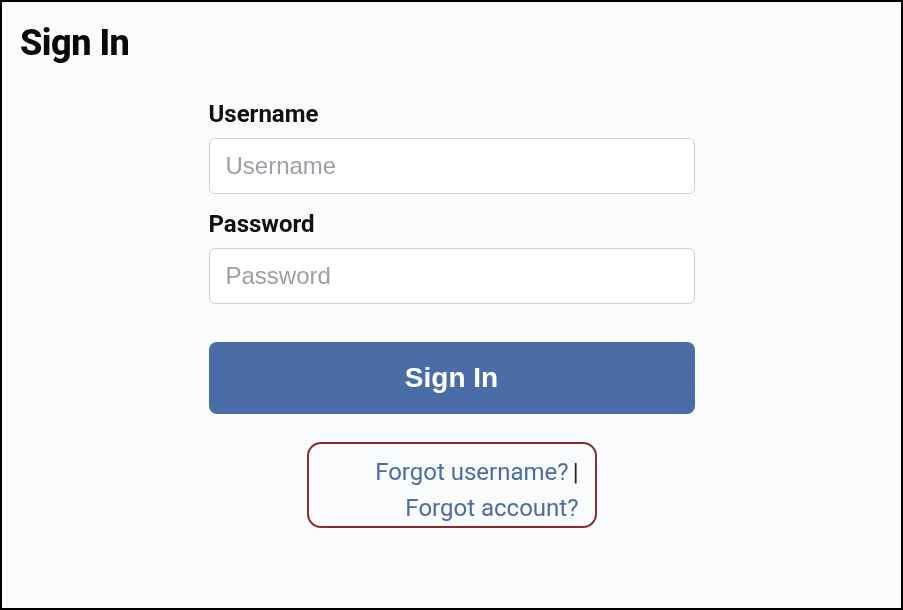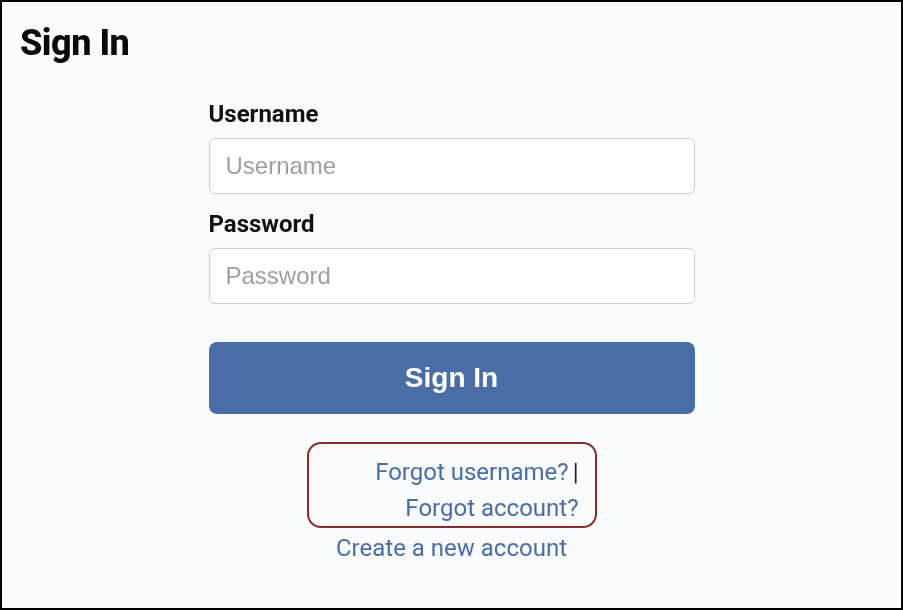--- a/index.html
+++ b/index.html
@@ -117,17 +117,14 @@
 
   <div class="links-highlight">
     <div class="link-row">
       <a class="aux-link">Forgot username?</a><span class="separator">|</span>
     </div>
     <div class="link-row">
       <a class="aux-link">Forgot account?</a>
     </div>
   </div>
 
-  <div class="create-account-row">
-    <a class="create-link">Create a new account</a>
-  </div>
 
 </div>
 
 </body></html>

